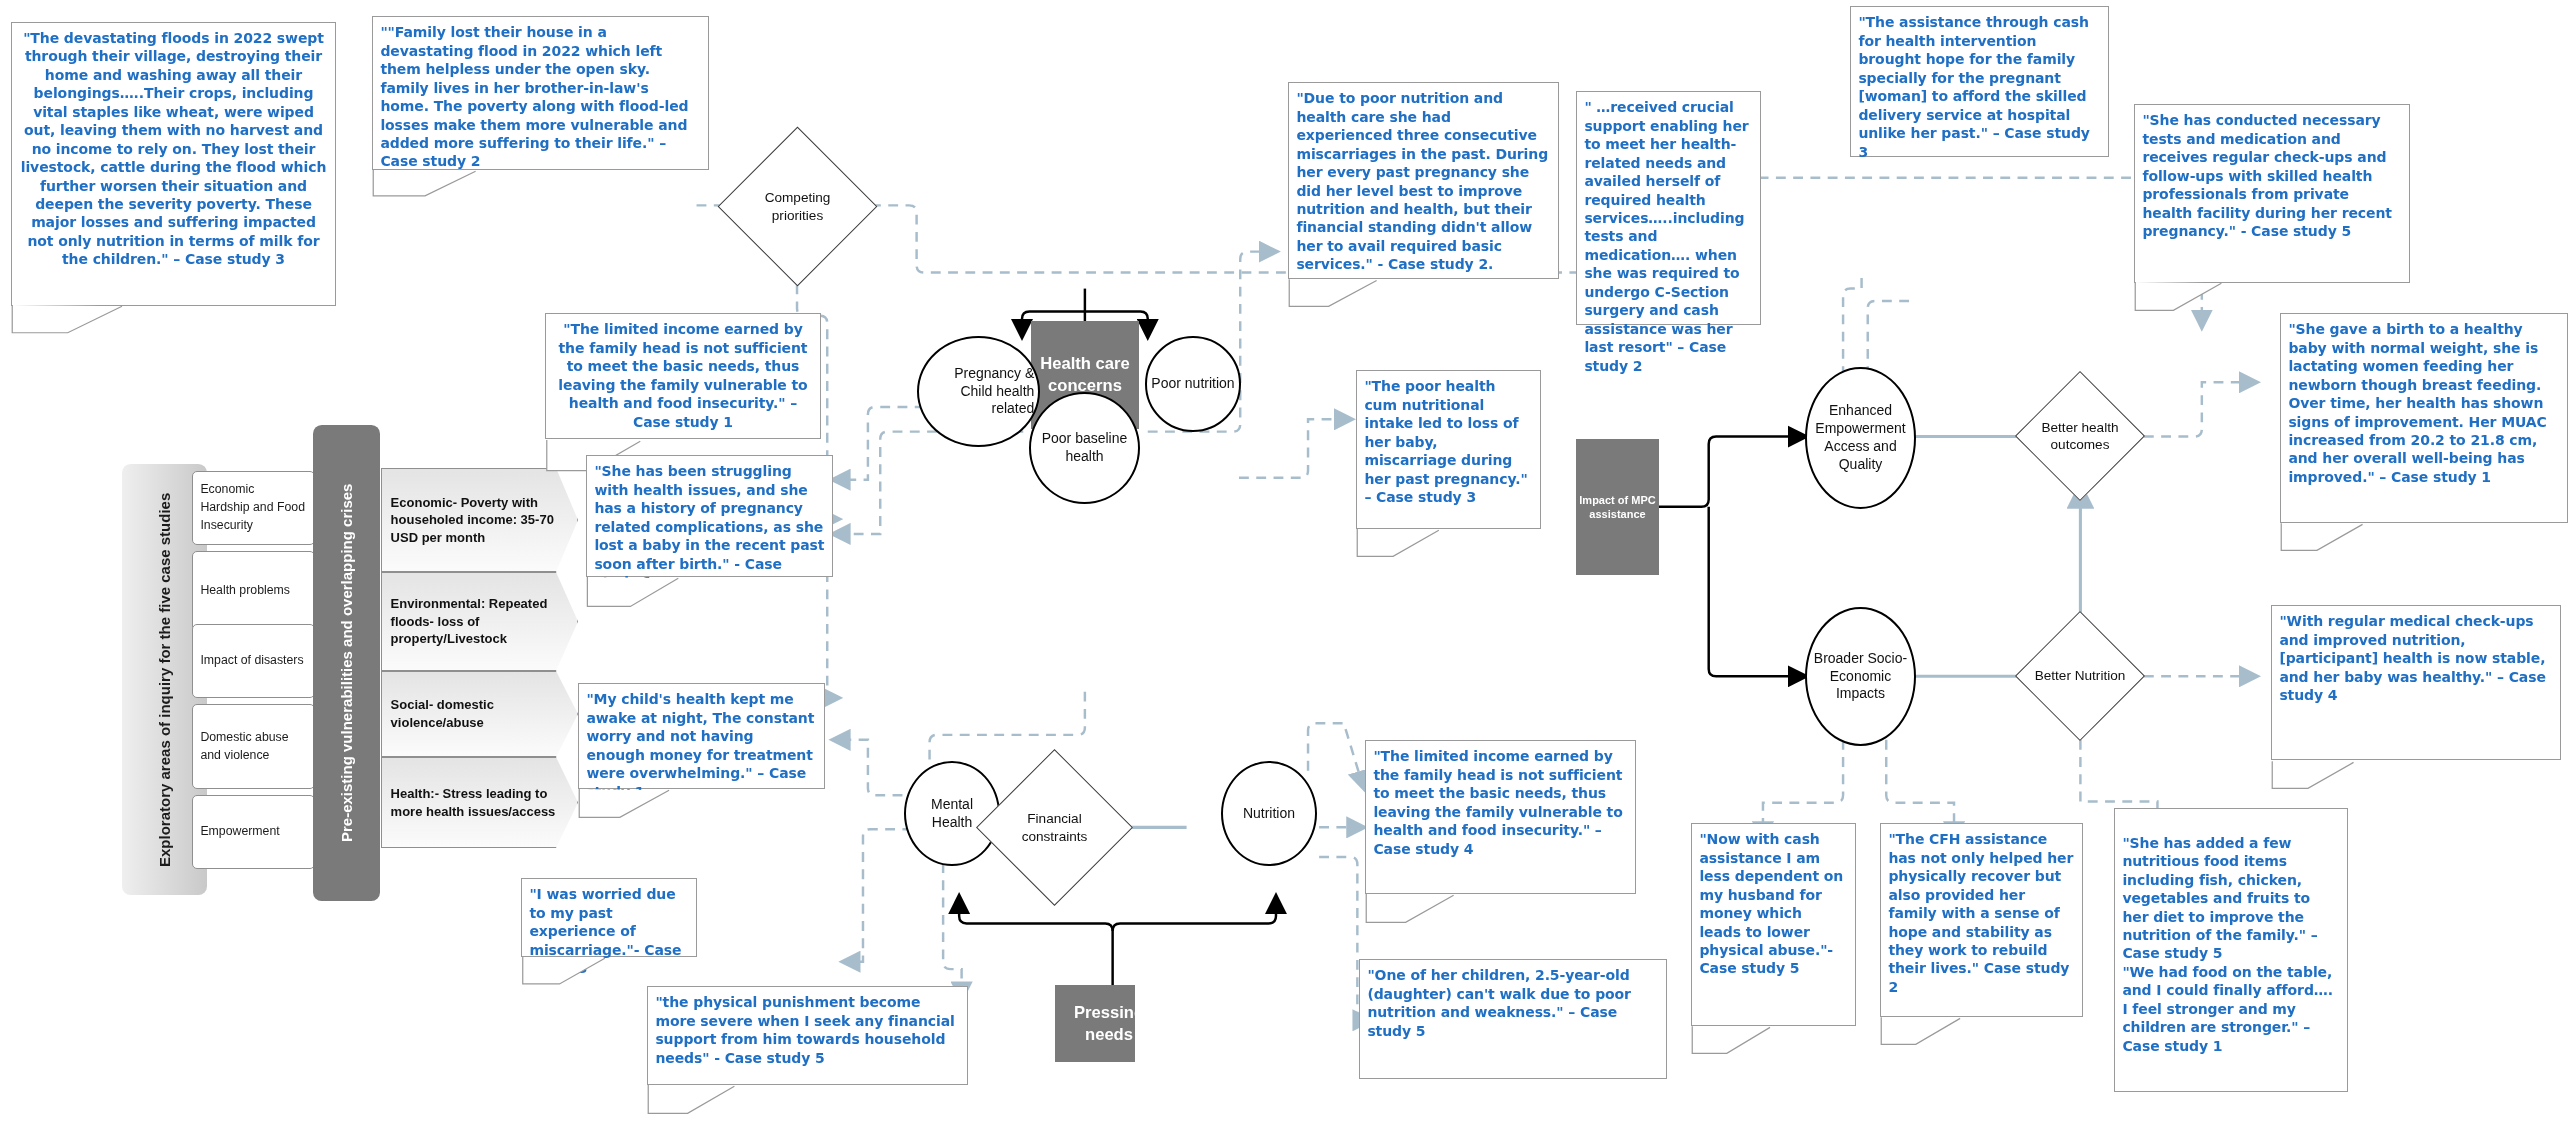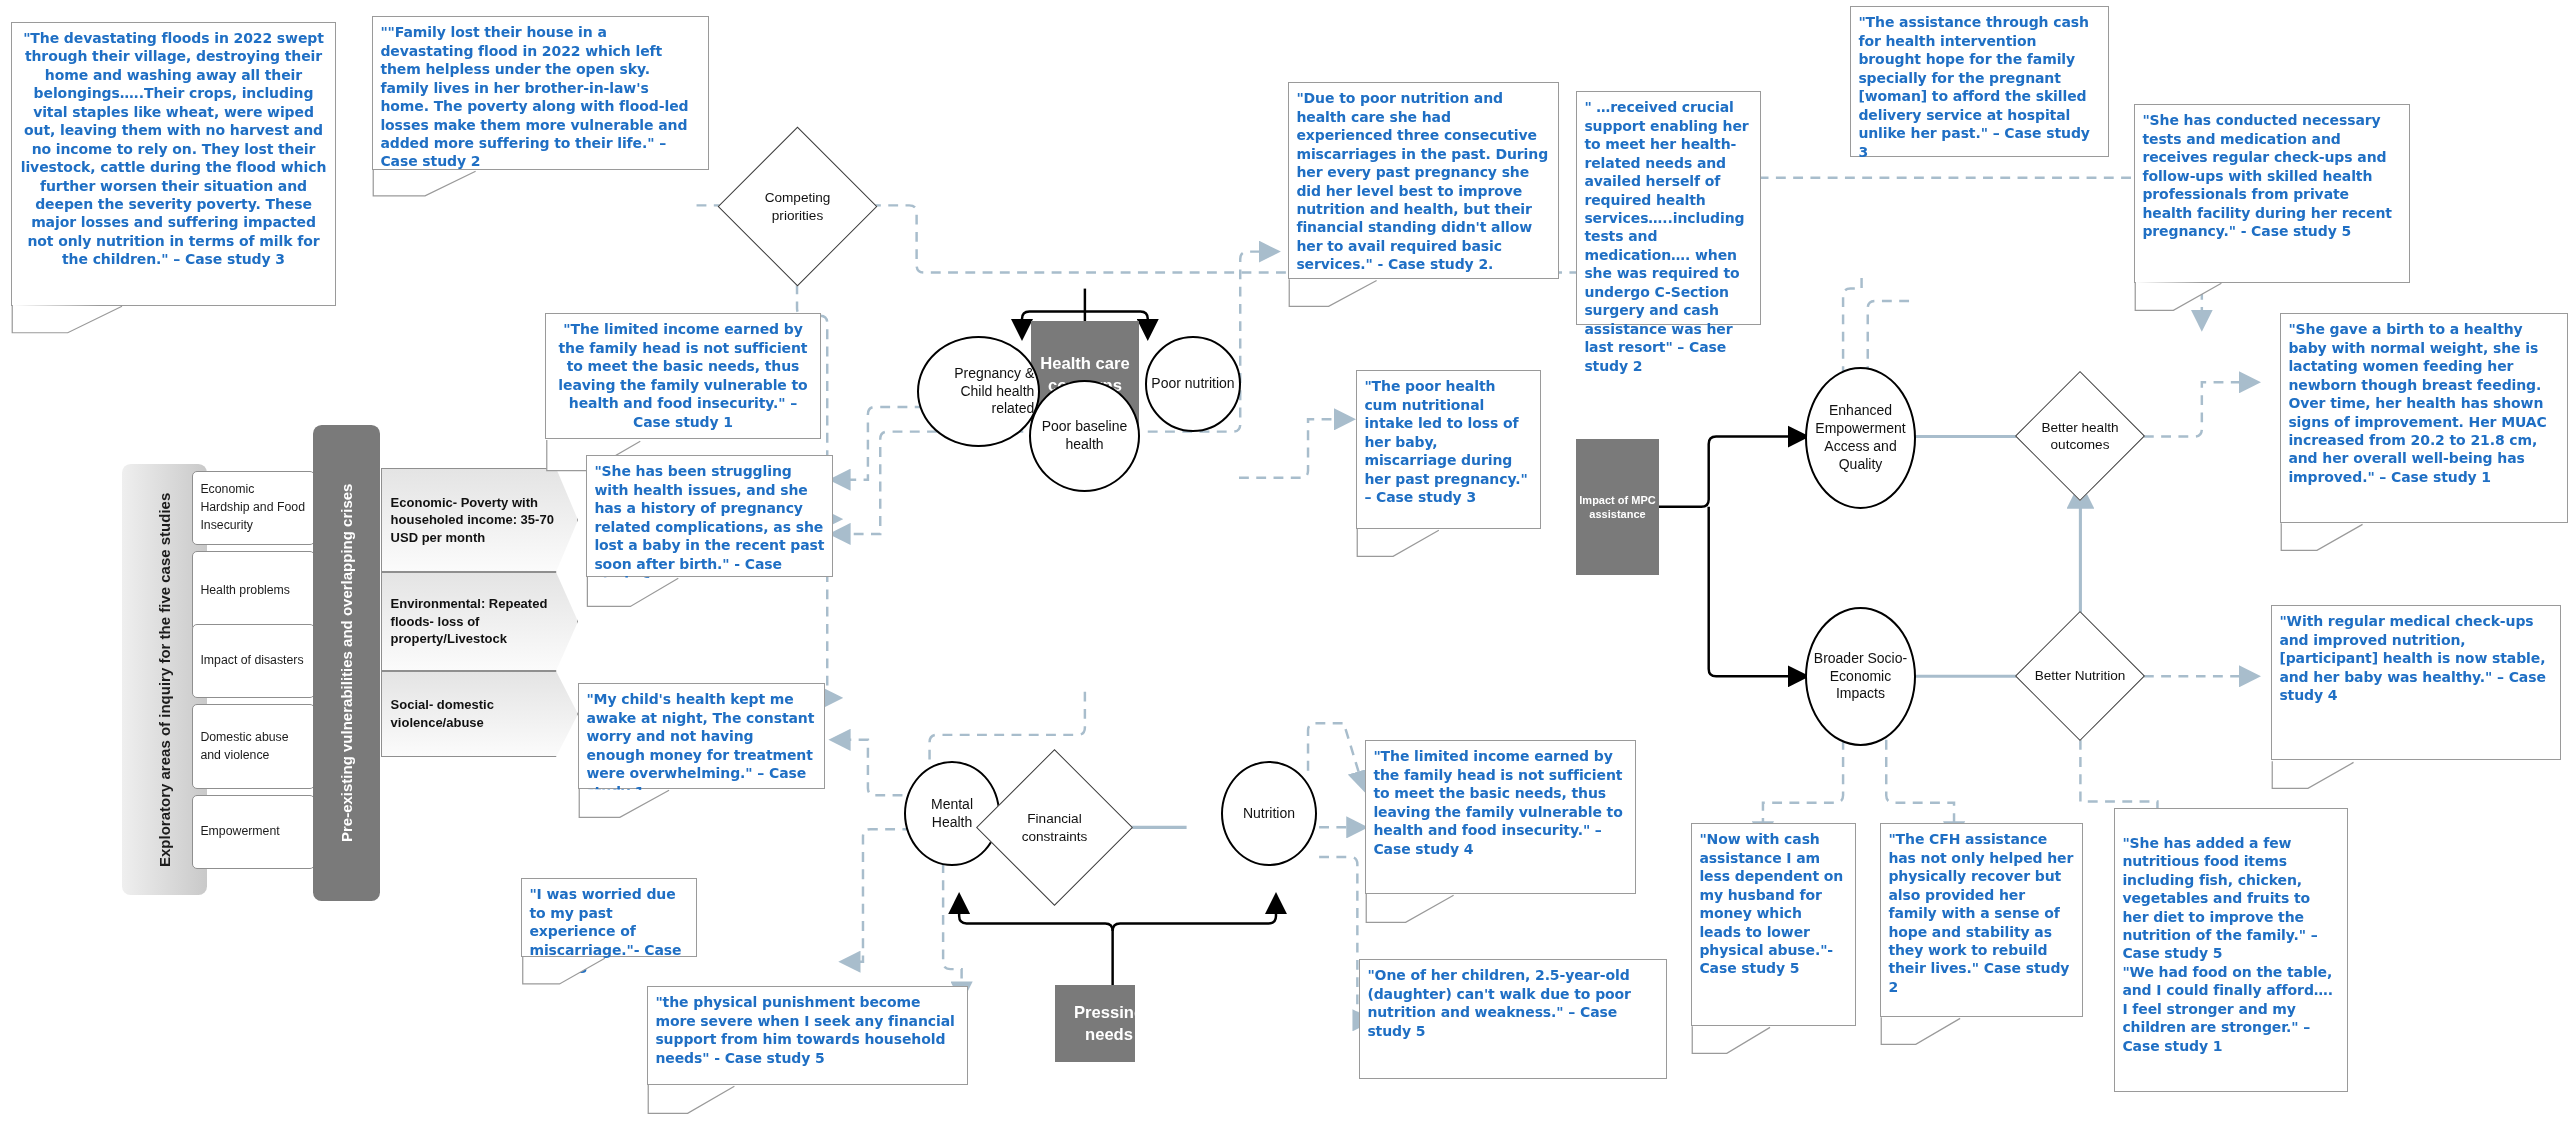--- a/index.html
+++ b/index.html
@@ -225,38 +225,41 @@
 
   <div class="chev" style="left:381px;top:468px;width:197px;height:104px;">
     <span>Economic- Poverty with householed income: 35-70 USD per month</span>
   </div>
   <div class="chev" style="left:381px;top:572px;width:197px;height:99px;">
     <span>Environmental: Repeated floods- loss of property/Livestock</span>
   </div>
   <div class="chev" style="left:381px;top:671px;width:197px;height:86px;">
     <span>Social- domestic violence/abuse</span>
   </div>
+  <div class="chev" style="left:381px;top:757px;width:197px;height:91px;">
+    <span>Health:- Stress leading to more health issues/access</span>
+  </div>
 
   <div class="proc" style="left:1031px;top:321px;width:108px;height:108px;top:321px;">
     <span>Health care concerns</span>
   </div>
   <div class="proc" style="left:1055px;top:985px;width:80px;height:77px;padding-left:28px;">
     <span>Pressing needs</span>
   </div>
   <div class="proc" style="left:1576px;top:439px;width:83px;height:136px;font-size:11px;">
     <span>Impact of MPC assistance</span>
   </div>
 
   <div class="ellipse" style="left:917px;top:336px;width:123px;height:111px;text-align:right;">
     <span>Pregnancy &amp; Child health related</span>
   </div>
   <div class="ellipse" style="left:1145px;top:336px;width:96px;height:96px;">
     <span>Poor nutrition</span>
   </div>
-  <div class="ellipse" style="left:1029px;top:380px;width:111px;height:112px;align-items:center;">
+  <div class="ellipse" style="left:1029px;top:392px;width:111px;height:112px;align-items:center;">
     <span>Poor baseline health</span>
   </div>
   <div class="ellipse" style="left:904px;top:761px;width:96px;height:105px;">
     <span>Mental Health</span>
   </div>
   <div class="ellipse" style="left:1221px;top:761px;width:96px;height:105px;">
     <span>Nutrition</span>
   </div>
   <div class="ellipse" style="left:1805px;top:367px;width:111px;height:142px;">
     <span>Enhanced Empowerment Access and Quality</span>

